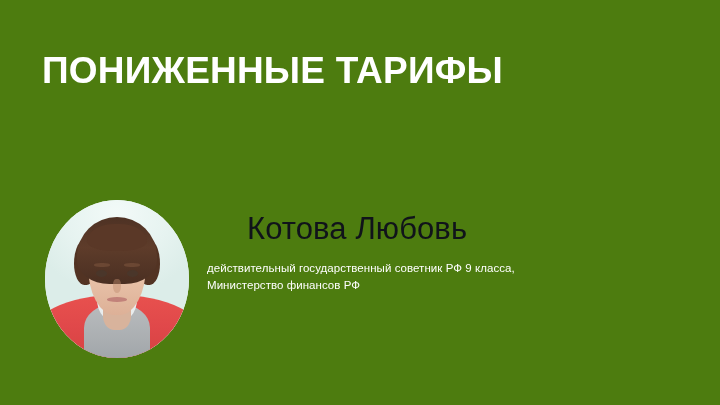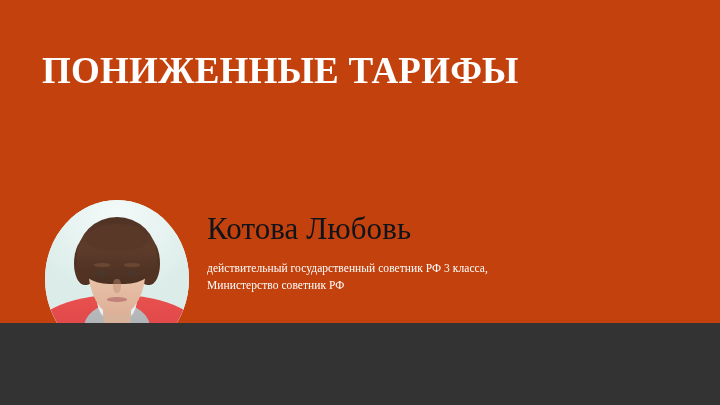--- a/index.html
+++ b/index.html
@@ -3,24 +3,24 @@
 <meta charset="utf-8">
 <style>
   html, body {
     margin: 0;
     padding: 0;
     background: #333;
   }
   #slide {
     position: relative;
     width: 720px;
-    height: 323px;
+    height: 405px;
     overflow: hidden;
-    background: #c2410c;
-    font-family: Liberation Serif, serif;
+    background: #4d7c0f;
+    font-family: Liberation Sans, sans-serif;
     -webkit-font-smoothing: antialiased;
   }
 
   
   #title-block {
     position: absolute;
     left: 42px;
     top: 46px;
     width: 620px;
   }
@@ -186,20 +186,21 @@
     left: 162px;
     top: 8px;
     width: 470px;
   }
   .speaker-name {
     color: #10131A;
     font-size: 31px;
     line-height: 42px;
     font-weight: 400;
     letter-spacing: 0.1px;
+    margin-left: 40px;
   }
   #speaker-role {
     margin-top: 10px;
   }
   .speaker-role-line {
     color: #FFFFFF;
     font-size: 11.5px;
     line-height: 17px;
     font-weight: 400;
     letter-spacing: 0.05px;
@@ -233,20 +234,20 @@
         <div class="eye-l"></div>
         <div class="eye-r"></div>
         <div class="nose"></div>
         <div class="mouth"></div>
       </div>
     </div>
 
     <div id="speaker-text">
       <div class="speaker-name">Котова Любовь</div>
       <div id="speaker-role">
-        <div class="speaker-role-line">действительный государственный советник РФ 3 класса,</div>
-        <div class="speaker-role-line">Министерство советник РФ</div>
+        <div class="speaker-role-line">действительный государственный советник РФ 9 класса,</div>
+        <div class="speaker-role-line">Министерство финансов РФ</div>
       </div>
     </div>
 
   </div>
 
 </div>
 
 </body></html>

